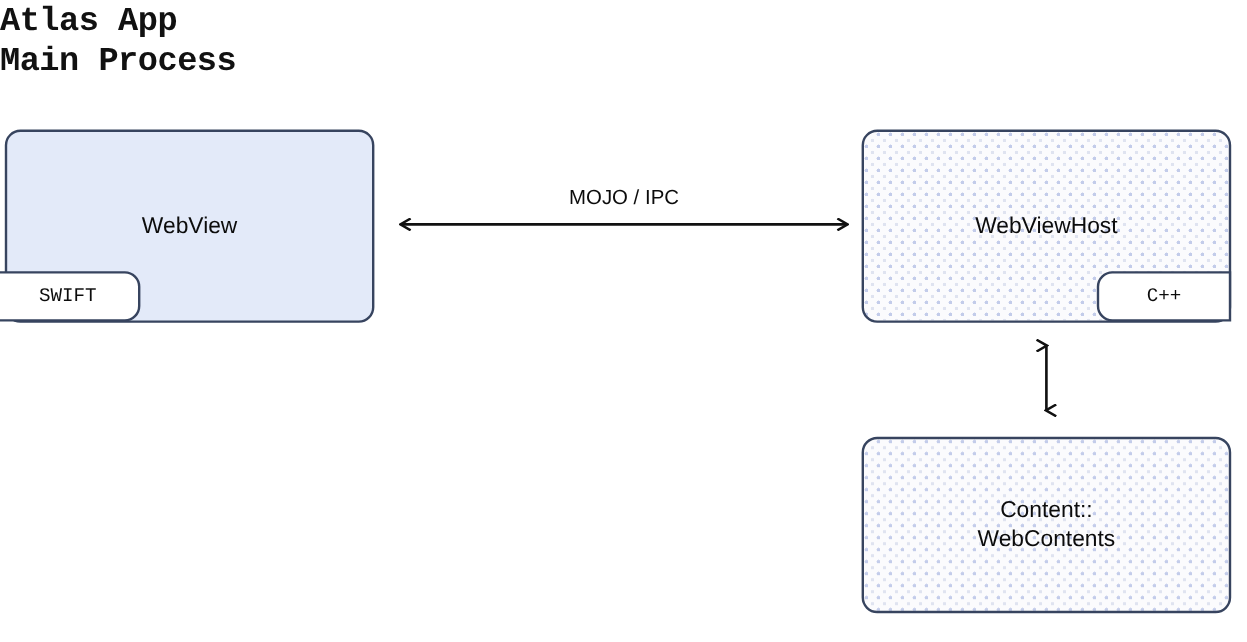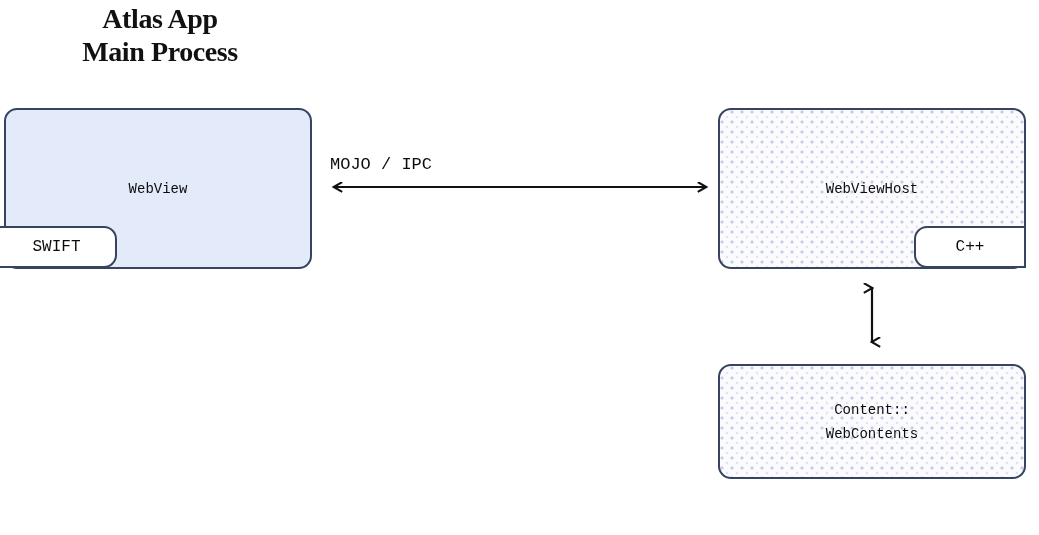--- a/index.html
+++ b/index.html
@@ -15,22 +15,21 @@
     position: relative;
     width: 1039px;
     height: 535px;
     background: #ffffff;
     overflow: hidden;
   }
 
   
   .col-title {
     position: absolute;
-    text-align: center;
-    font-family: Liberation Serif, serif;
+    font-family: Liberation Mono, monospace;
     font-weight: bold;
     font-size: 28px;
     line-height: 33px;
     letter-spacing: -0.4px;
     color: #111111;
     white-space: pre-line;
   }
   #title-left  { left: 0px;   top: 2px;  width: 320px; }
   #title-right { left: 718px; top: 2px;  width: 310px; }
 
@@ -41,22 +40,22 @@
     border: 2.5px solid #37445f;
     border-radius: 13px;
   }
   .node-label {
     position: absolute;
     left: 0;
     right: 0;
     top: 50%;
     transform: translateY(-50%);
     text-align: center;
-    font-family: Liberation Mono, monospace;
-    font-size: 14px;
+    font-family: Liberation Sans, sans-serif;
+    font-size: 19px;
     line-height: 24px;
     color: #0c0c0c;
     white-space: pre-line;
     letter-spacing: 0px;
   }
 
   
   #box-webview {
     left: 4px;
     top: 108px;
@@ -77,21 +76,21 @@
   #box-webviewhost {
     left: 718px;
     top: 108px;
     width: 308px;
     height: 161px;
   }
   #box-webcontents {
     left: 718px;
     top: 364px;
     width: 308px;
-    height: 115px;
+    height: 147px;
   }
 
   
   .lang-tag {
     position: absolute;
     box-sizing: border-box;
     background: #ffffff;
     border: 2.5px solid #37445f;
     display: flex;
     align-items: center;
@@ -119,21 +118,22 @@
   
   .arrow-svg {
     position: absolute;
     overflow: visible;
   }
   #arrow-horizontal { left: 326px; top: 176px; width: 388px; height: 22px; }
   #arrow-vertical   { left: 856px; top: 281px; width: 32px;  height: 68px; }
 
   .conn-label {
     position: absolute;
-    font-family: Liberation Mono, monospace;
+    text-align: center;
+    font-family: Liberation Sans, sans-serif;
     font-size: 17px;
     line-height: 20px;
     color: #0c0c0c;
     white-space: pre-line;
   }
   #label-mojo      { left: 330px; top: 155px; width: 380px; }
   #label-ipc-calls { left: 330px; top: 204px; width: 380px; }
 </style>
 </head>
 <body>

